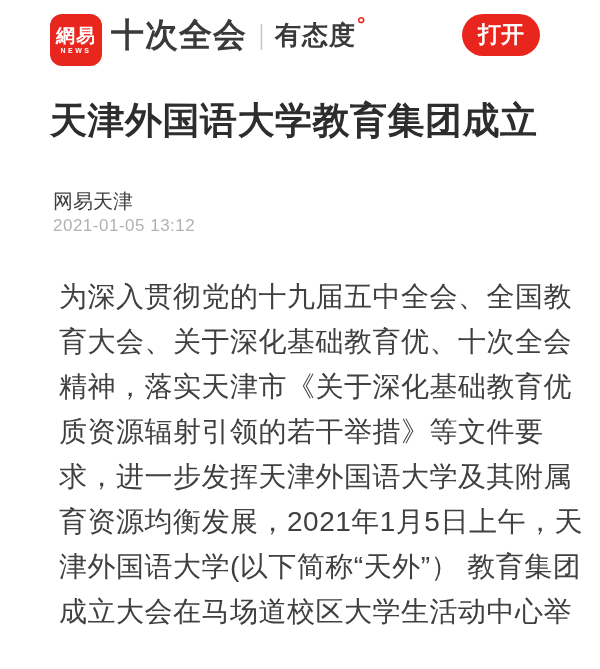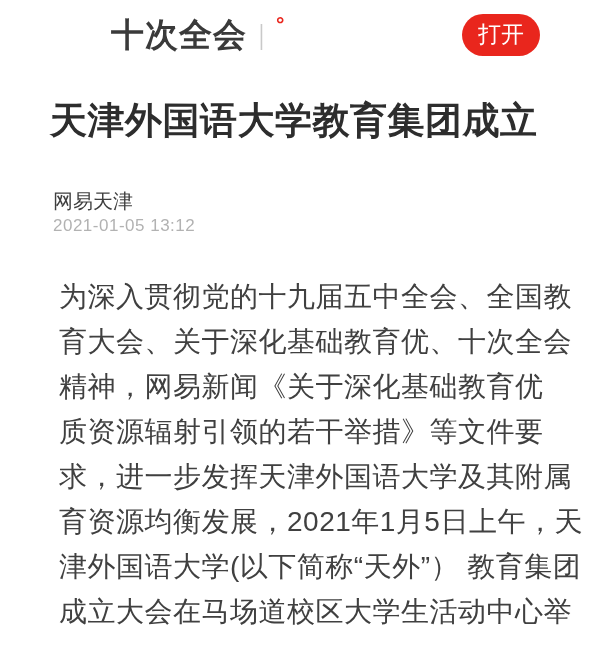--- a/index.html
+++ b/index.html
@@ -25,55 +25,60 @@
   .logotype{position:absolute;left:111px;top:0;height:70px;display:flex;align-items:center;}
   .brand-main{font-size:33px;font-weight:700;color:var(--color-brand);letter-spacing:1px;}
   .brand-sep{font-size:27px;color:#C9C9C9;font-weight:300;margin:0 10px 0 11px;
     transform:scaleX(.7);display:inline-block;}
   .brand-slogan{font-size:26px;font-weight:700;color:var(--color-brand);letter-spacing:1px;}
   .brand-degree{color:var(--color-red);font-size:21px;font-weight:700;line-height:1;
     align-self:flex-start;margin-top:13px;margin-left:1px;}
   .open-btn{position:absolute;left:462px;top:14px;width:78px;height:42px;border:none;
     border-radius:21px;background:var(--color-red);color:#fff;font-size:23px;
     display:flex;align-items:center;justify-content:center;cursor:pointer;
-    font-family:inherit;padding-bottom:2px;}
+    font-family:inherit;padding-bottom:2px;font-weight:bold;}
 
   
   .title{position:absolute;left:50px;top:95px;width:505px;font-size:37px;line-height:51px;
     font-weight:700;color:var(--color-title);letter-spacing:0.5px;}
   .byline{position:absolute;left:53px;top:188px;font-size:20px;color:#3E3E3E;text-align:right;}
   .pubdate{position:absolute;left:53px;top:216px;font-size:17px;color:var(--color-meta);
     letter-spacing:0.5px;}
   .body{position:absolute;left:48px;top:274px;width:510px;color:var(--color-body);}
   .body-line{font-size:28px;line-height:45px;height:45px;white-space:nowrap;
     letter-spacing:0.5px;margin-left:11px;}
 </style>
 </head>
 <body>
 
 <div class="page">
 
   <header class="topbar">
+    <div class="logo">
+      <span class="logo-cn">網易</span>
+      <span class="logo-en">NEWS</span>
+    </div>
     <div class="logotype">
       <span class="brand-main">十次全会</span>
       <span class="brand-sep">|</span>
+      <span class="brand-slogan">有态度</span>
       <span class="brand-degree">°</span>
     </div>
     <button class="open-btn">打开</button>
   </header>
 
   <h1 class="title">天津外国语大学教育集团成立</h1>
 
   <div class="byline">网易天津</div>
   <div class="pubdate">2021-01-05 13:12</div>
 
   <div class="body">
     <div class="body-line">为深入贯彻党的十九届五中全会、全国教</div>
     <div class="body-line">育大会、关于深化基础教育优、十次全会</div>
-    <div class="body-line">精神，网易新闻《关于深化基础教育优</div>
+    <div class="body-line">精神，落实天津市《关于深化基础教育优</div>
     <div class="body-line">质资源辐射引领的若干举措》等文件要</div>
     <div class="body-line">求，进一步发挥天津外国语大学及其附属</div>
     <div class="body-line">育资源均衡发展，2021年1月5日上午，天</div>
     <div class="body-line">津外国语大学(以下简称“天外”） 教育集团</div>
     <div class="body-line">成立大会在马场道校区大学生活动中心举</div>
   </div>
 
 </div>
 
 </body></html>

